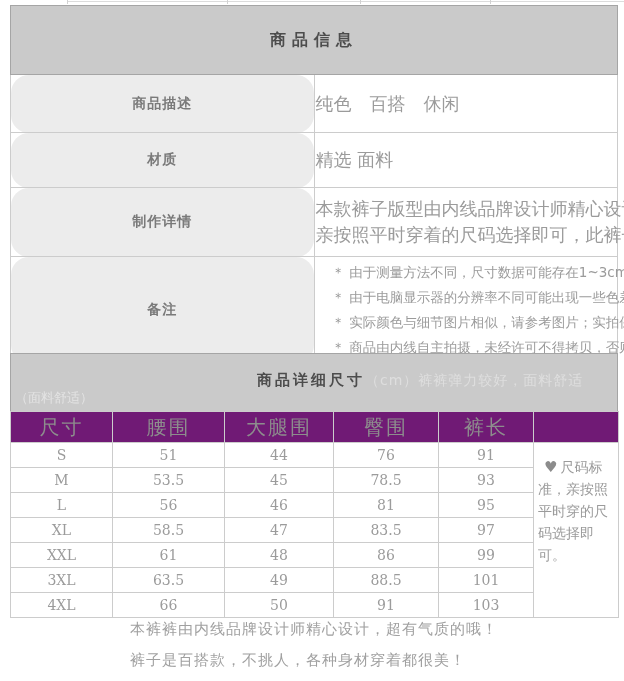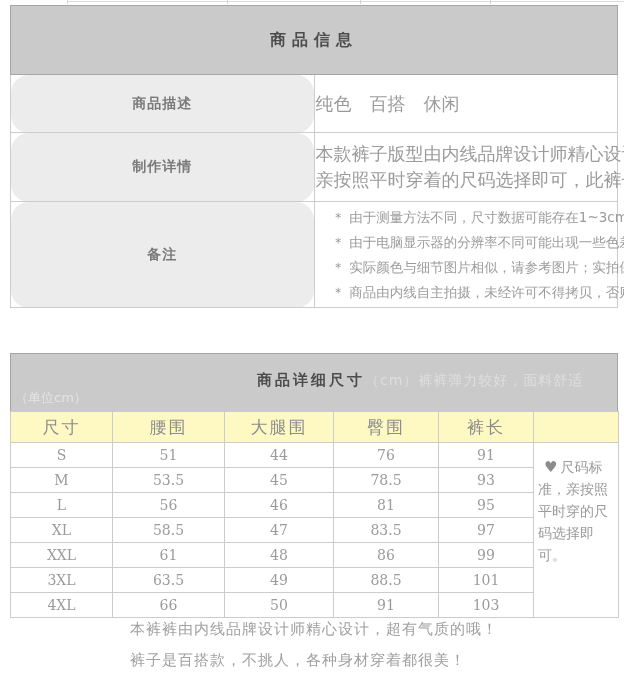--- a/index.html
+++ b/index.html
@@ -40,22 +40,22 @@
   .t2-band{
     position:relative;height:58px;background:#cacaca;box-sizing:border-box;
     border:1px solid #a5a5a5;border-bottom:none;
   }
   .t2-title{position:absolute;left:246px;top:16px;white-space:nowrap;}
   .t2-title .bold{font-size:15px;font-weight:bold;color:#4d4d4d;letter-spacing:3px;}
   .t2-title .light{font-size:14px;color:#dedede;letter-spacing:1px;}
   .t2-unit{position:absolute;left:4px;bottom:4px;font-size:13px;color:#e3e3e3;}
   .t2 table{width:608px;border:1px solid #a5a5a5;}
   .t2-colhead td{
-    height:31px;background:#fef9c3;text-align:center;vertical-align:middle;
-    font-size:17px;color:#8d8d8d;letter-spacing:2px;
+    height:31px;background:#701a75;text-align:center;vertical-align:middle;
+    font-size:20px;color:#8d8d8d;letter-spacing:2px;
   }
   .t2-row td{
     height:25px;background:#ffffff;text-align:center;vertical-align:middle;
     font-size:14px;color:#9b9b9b;
     font-family:"DejaVu Serif","Liberation Serif",serif;
   }
   .t2 .note-cell{
     vertical-align:top;padding:13px 4px 0 4px;text-align:left;
     font-family:"DejaVu Sans","Liberation Sans",sans-serif;
     font-size:14px;color:#9b9b9b;line-height:22px;
@@ -83,20 +83,26 @@
     <tbody>
         <tr>
       <td colspan="2" class="t1-header">商品信息</td>
     </tr>
     <tr style="height:58px;">
       <td class="t1-label">商品描述</td>
       <td class="t1-value">
         <div>纯色　百搭　休闲</div>
       </td>
     </tr>
+    <tr style="height:55px;">
+      <td class="t1-label">材质</td>
+      <td class="t1-value">
+        <div>精选 面料</div>
+      </td>
+    </tr>
     <tr style="height:69px;">
       <td class="t1-label">制作详情</td>
       <td class="t1-value">
         <div>本款裤子版型由内线品牌设计师精心设计，超显气质的哦！</div>
         <div>亲按照平时穿着的尺码选择即可，此裤子不挑人,各种身材穿都很美</div>
       </td>
     </tr>
     <tr style="height:106px;">
       <td class="t1-label">备注</td>
       <td class="t1-value small">
@@ -108,21 +114,21 @@
     </tr>
   </tbody>
     </table>
 </div>
 
 <div class="t2">
   <div class="t2-band">
     <div class="t2-title">
       <span class="bold">商品详细尺寸</span><span class="light">（cm）裤裤弹力较好，面料舒适</span>
     </div>
-    <div class="t2-unit">（单位cm）</div>
+    <div class="t2-unit">（面料舒适）</div>
   </div>
   <table>
     <colgroup>
       <col style="width:102px">
         <col style="width:112px">
         <col style="width:109px">
       <col style="width:105px">
         <col style="width:95px">
         <col style="width:85px">
     </colgroup>

